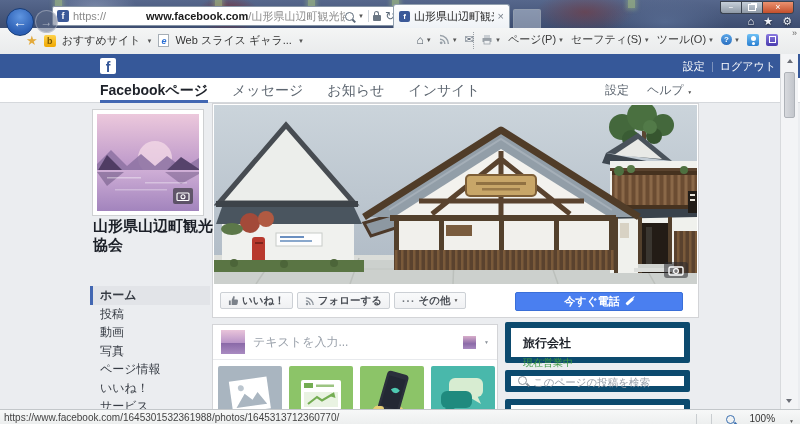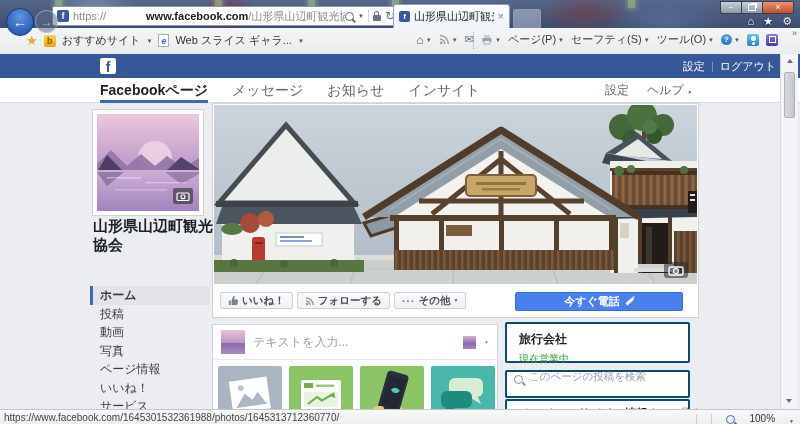--- a/index.html
+++ b/index.html
@@ -108,25 +108,25 @@
   .pencil::after{content:"";position:absolute;right:-3px;top:0;border-top:1.25px solid transparent;
     border-bottom:1.25px solid transparent;border-left:3px solid #fff;}
   .composercard{position:absolute;left:213px;top:222px;width:284px;height:90px;background:#fff;box-shadow:0 0 0 1px rgba(0,0,0,.1);}
   .composertop{height:34px;border-bottom:1px solid #e8eaed;display:flex;align-items:center;gap:8px;padding:0 8px;}
   .miniavatar{width:24px;height:24px;flex:none;background:linear-gradient(180deg,#e9c4da 0%,#b894c8 55%,#8b6aa8 56%,#a98bc1 100%);}
   .composerph{flex:1;font-size:12px;color:#99a0aa;}
   .asthumb{width:13px;height:13px;background:linear-gradient(180deg,#d8aecb 0%,#8b6aa8 60%,#a98bc1 100%);flex:none;}
   .tilesrow{display:flex;gap:7px;padding:6px 0 0 5px;}
   .tile{width:64px;height:64px;border-radius:2px;overflow:hidden;flex:none;}
   .t1{background:#a9b5c0;} .t2{background:#8cc468;} .t3{background:#8cc468;} .t4{background:#49b8ab;}
-  .asidecard{position:absolute;background:#fff;border:2px solid #0c4a6e;border-radius:2px;box-sizing:border-box;}
+  .asidecard{position:absolute;background:#fff;border:6px solid #0c4a6e;border-radius:2px;box-sizing:border-box;}
   .infocard{left:505px;top:219px;width:185px;height:41px;padding:7px 12px;}
   .cattitle{font-size:12px;font-weight:bold;color:#1c2028;}
   .opennow{font-size:10px;color:#3c9a40;margin-top:4px;}
-  .searchbox{left:505px;top:267px;width:185px;height:22px;display:flex;align-items:flex-end;gap:6px;padding:12px 7px;color:#99a0aa;}
+  .searchbox{left:505px;top:267px;width:185px;height:22px;display:flex;align-items:flex-start;gap:6px;padding:0 7px;color:#99a0aa;}
   .searchbox .ph{font-size:10.5px;}
   .tipscard{left:505px;top:296px;width:185px;height:24px;padding:5px 12px;display:flex;justify-content:space-between;}
   .tipstitle{font-size:11.5px;font-weight:bold;color:#1c2028;white-space:nowrap;}
   .seeall{font-size:10.5px;color:#616a73;white-space:nowrap;}
   
   .scrollbar{position:absolute;left:780px;top:54px;width:18px;height:355px;background:#f3f4f6;
     border-left:1px solid #d8dadd;box-sizing:border-box;z-index:20;}
   .tri-up{width:0;height:0;border-left:3.5px solid transparent;border-right:3.5px solid transparent;
     border-bottom:4.5px solid #6b6e76;margin:5px auto 0;}
   .tri-down{width:0;height:0;border-left:3.5px solid transparent;border-right:3.5px solid transparent;

